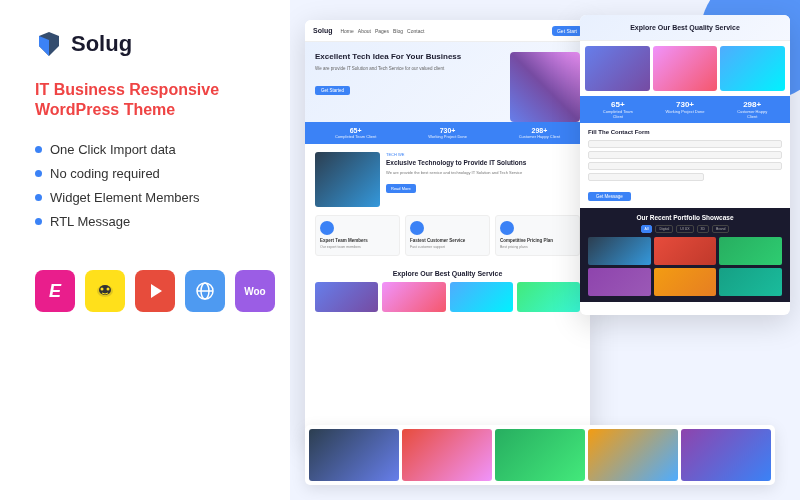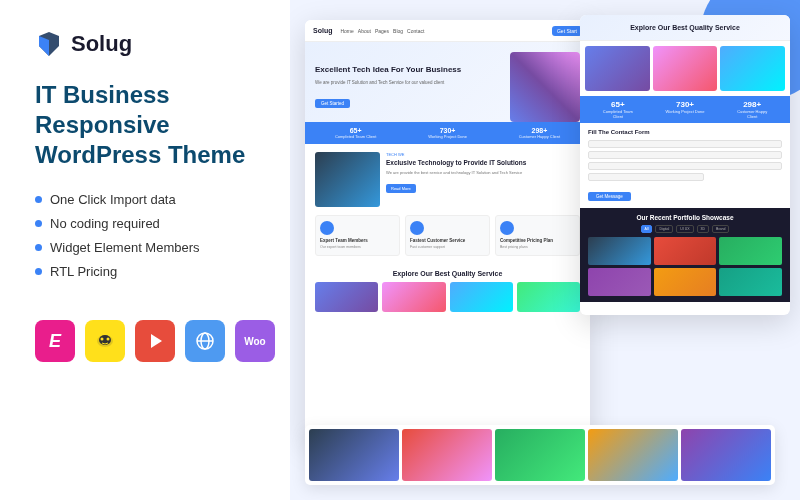--- a/index.html
+++ b/index.html
@@ -38,23 +38,23 @@
       height: 28px;
     }
 
     .logo-text {
       font-size: 22px;
       font-weight: 700;
       color: #1a1a2e;
     }
 
     .tagline {
-      font-size: 24px;
-      font-weight: 700;
-      color: #0c4a6e;
+      font-size: 16px;
+      font-weight: 700;
+      color: #ef4444;
       line-height: 1.25;
       margin-bottom: 22px;
     }
 
     .features-list {
       list-style: none;
       margin-bottom: 28px;
     }
 
     .features-list li {
@@ -186,21 +186,20 @@
     }
 
     
     .mock-hero {
       background: linear-gradient(135deg, #e8f0fe 0%, #f5f8ff 100%);
       padding: 10px 10px 0 10px;
       display: flex;
       gap: 6px;
       min-height: 80px;
       position: relative;
-      align-items: center;
     }
 
     .mock-hero-text {
       flex: 1;
     }
 
     .mock-hero-title {
       font-size: 8px;
       font-weight: 700;
       color: #1a1a2e;
@@ -590,21 +589,21 @@
     <li>
       <div class="bullet-dot"></div>
       <span>No coding required</span>
     </li>
     <li>
       <div class="bullet-dot"></div>
       <span>Widget Element Members</span>
     </li>
     <li>
       <div class="bullet-dot"></div>
-      <span>RTL Pricing</span>
+      <span>RTL Message</span>
     </li>
   </ul>
 
   <div class="plugin-icons">
     <div class="plugin-icon plugin-elementor">
       <span style="font-style:italic;font-weight:900;font-size:18px;">E</span>
     </div>
     <div class="plugin-icon plugin-mailchimp">
       <svg width="22" height="22" viewBox="0 0 22 22">
         <ellipse cx="11" cy="11" rx="8" ry="6" fill="#333" opacity="0.15"></ellipse>

